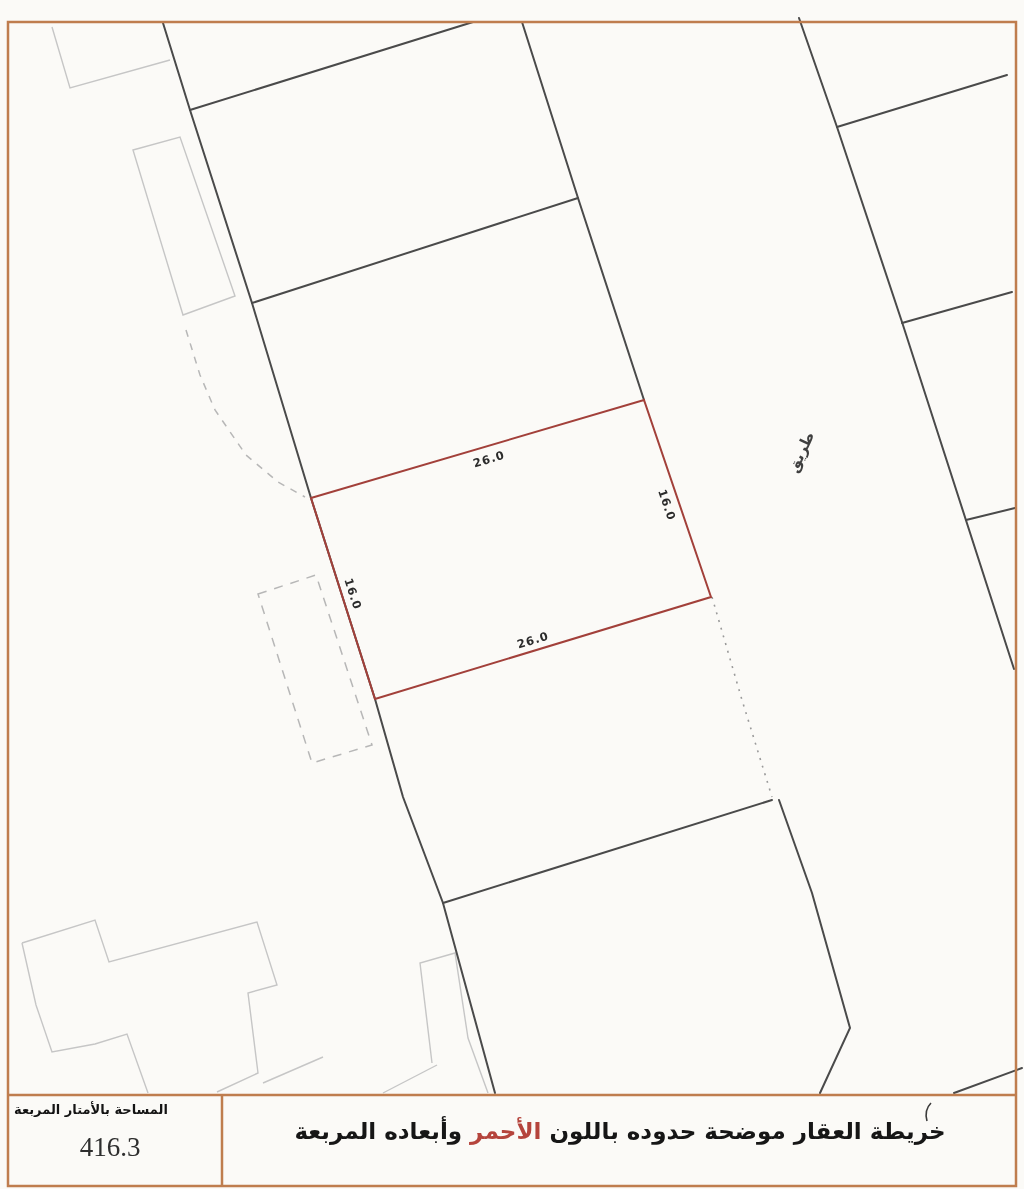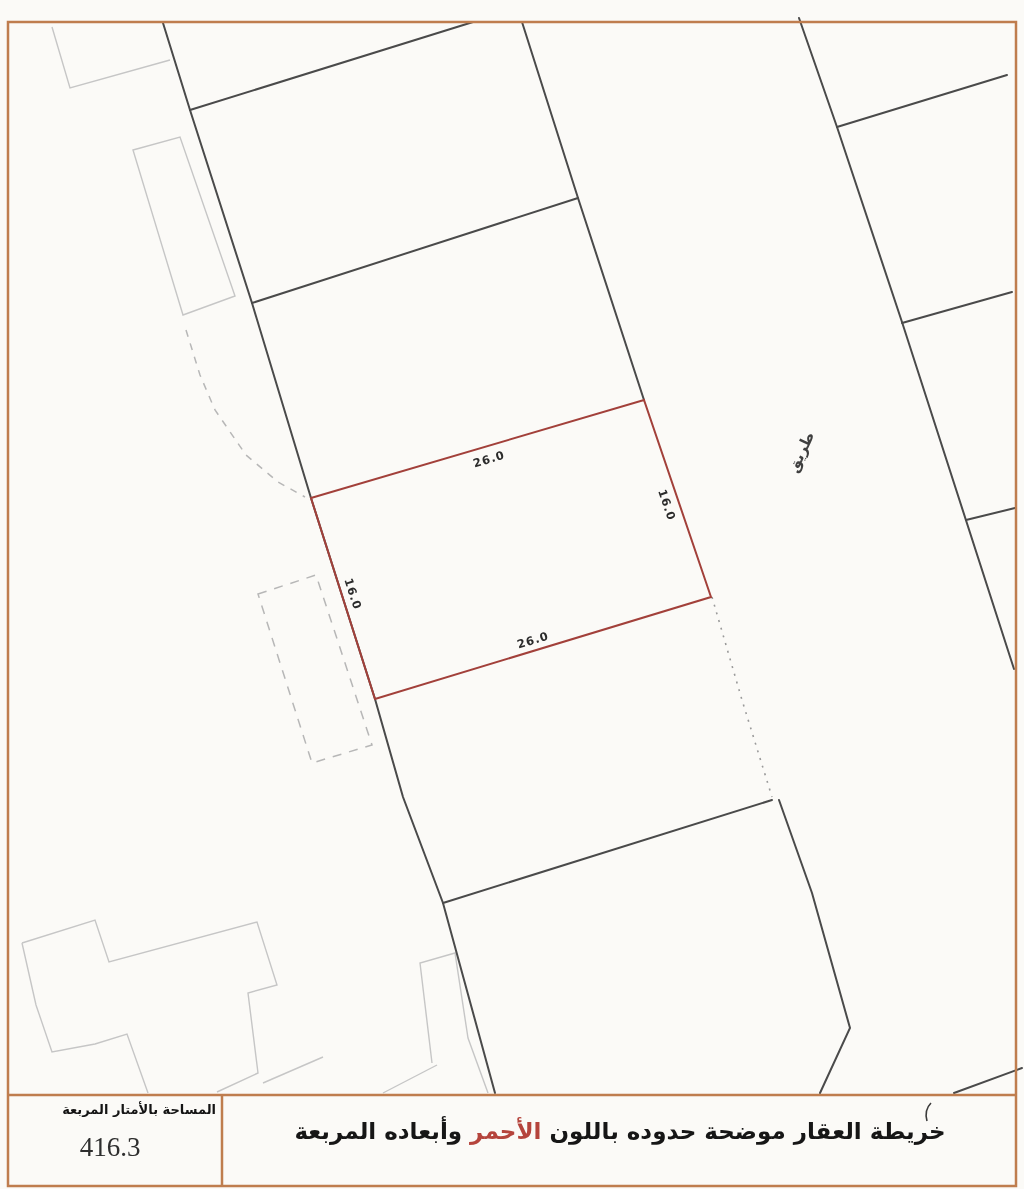--- a/index.html
+++ b/index.html
@@ -24,21 +24,21 @@
     position:absolute;
     font-size:15px;
     font-weight:600;
     color:#3f3f3f;
     white-space:nowrap;
     transform-origin:center center;
   }
   .footer-area-label{
     position:absolute;
     left:14px;top:1102px;width:202px;
-    text-align:right;direction:rtl;
+    text-align:left;direction:rtl;
     font-size:13px;font-weight:bold;color:#141414;
     white-space:nowrap;
   }
   .footer-area-value{
     position:absolute;
     left:10px;top:1132px;width:200px;
     text-align:center;
     font-size:27px;color:#2e2e2e;
     font-family:Liberation Serif, serif;
   }

